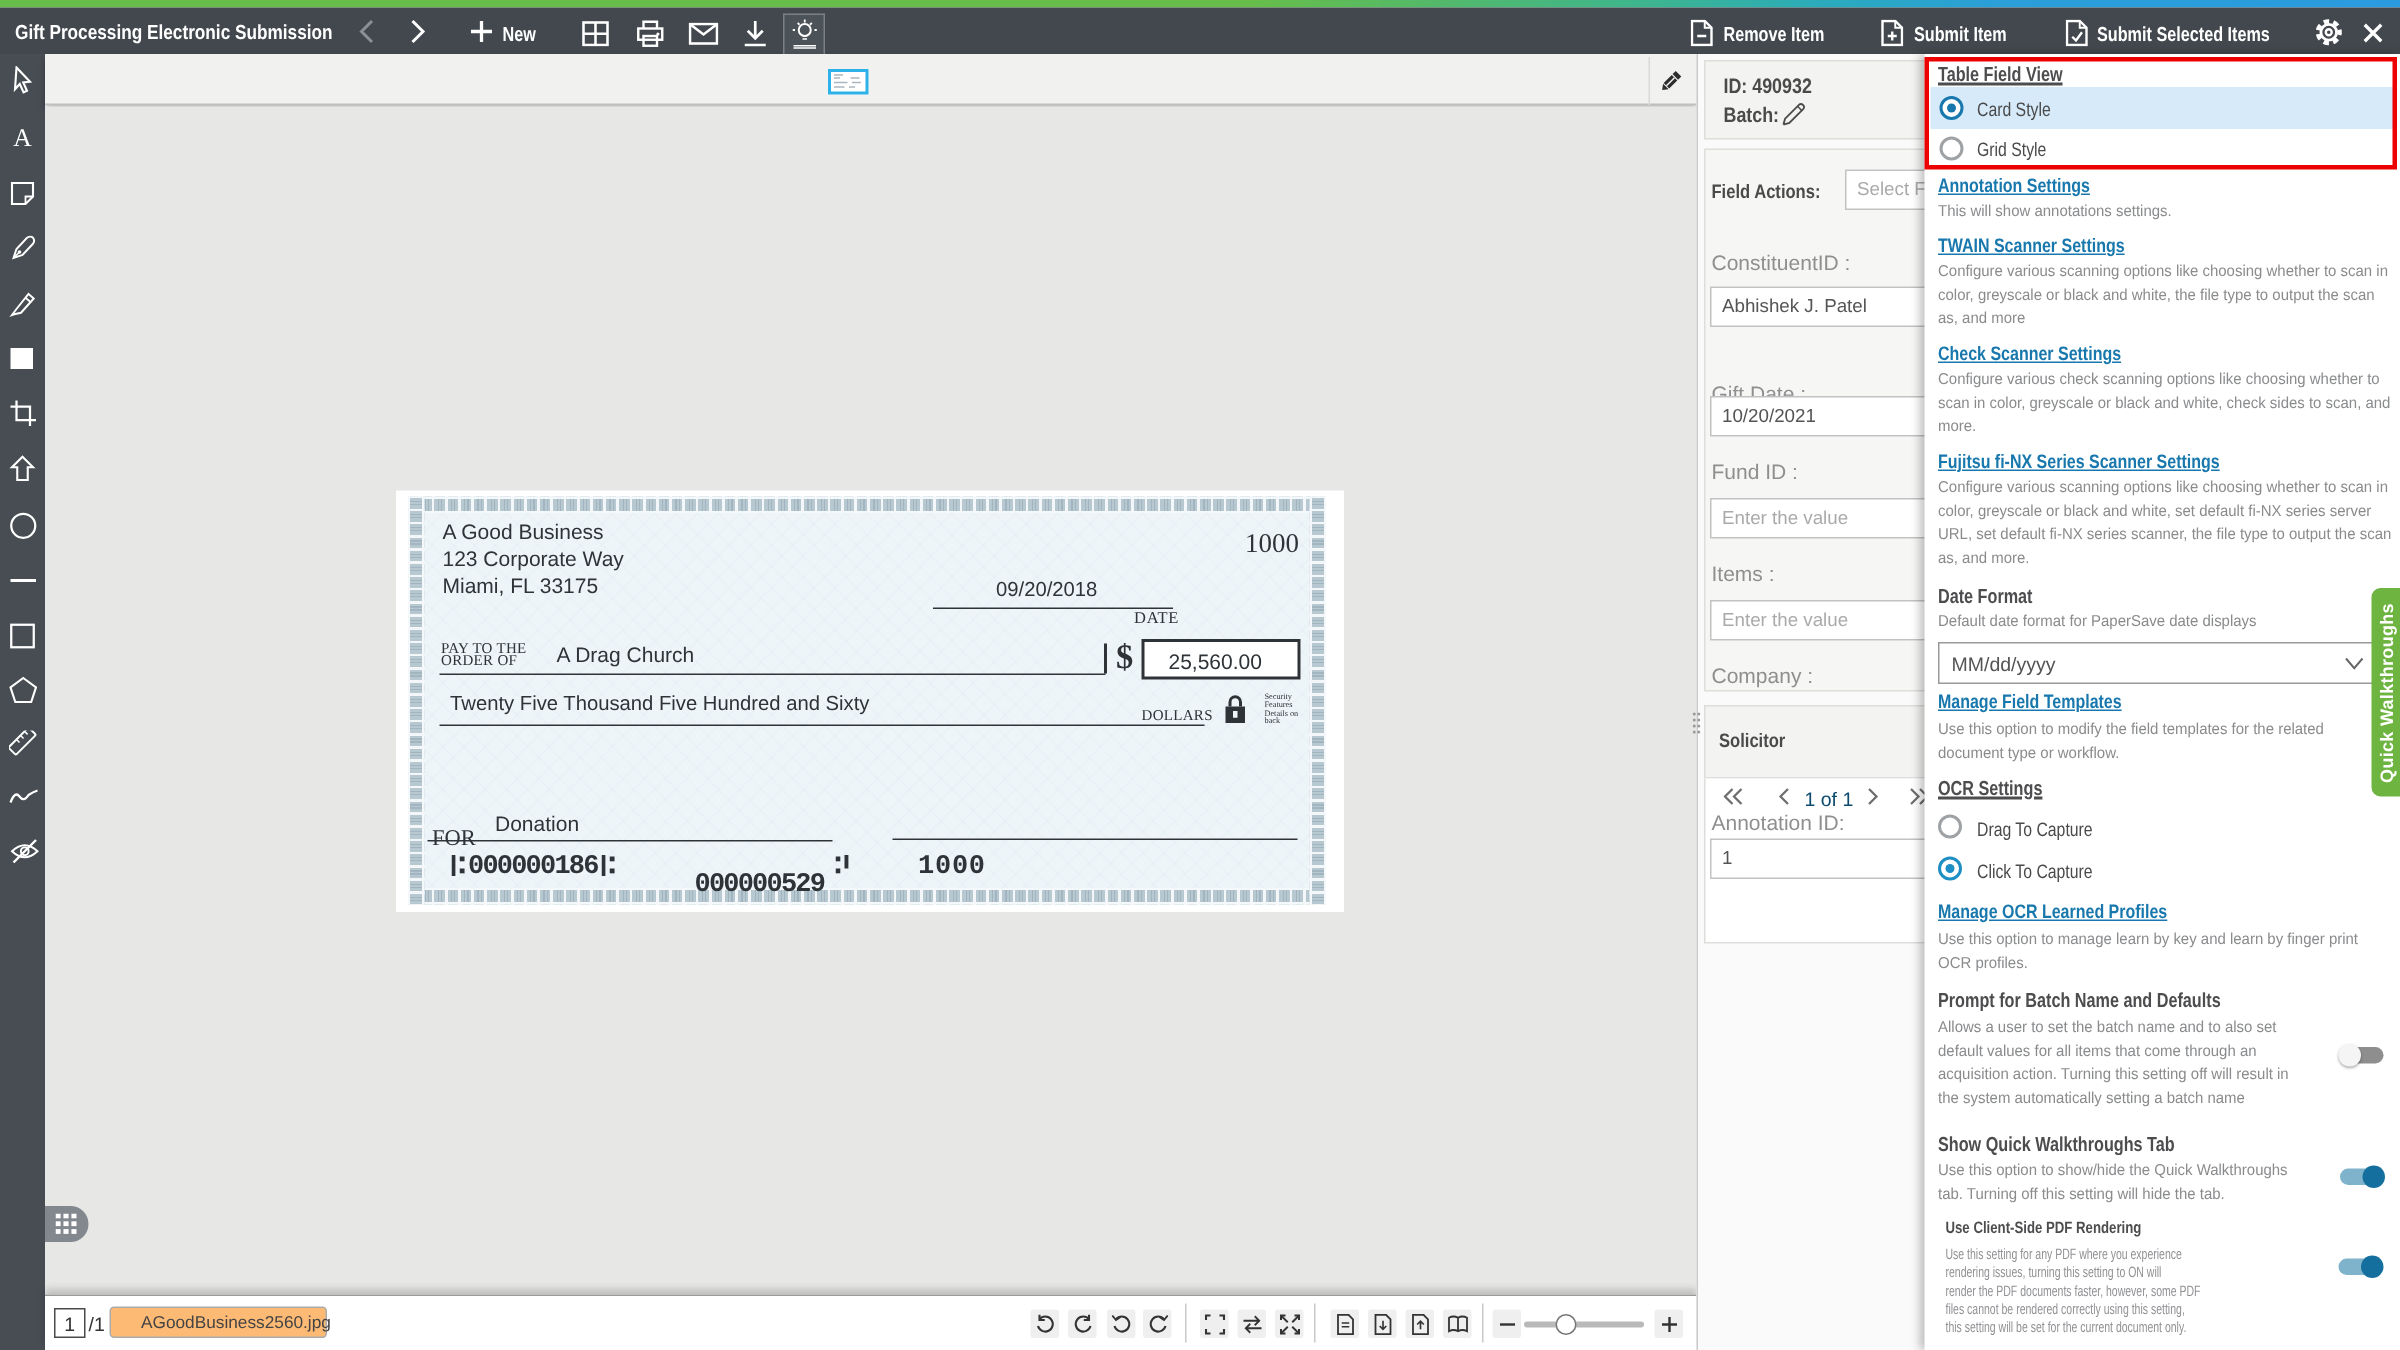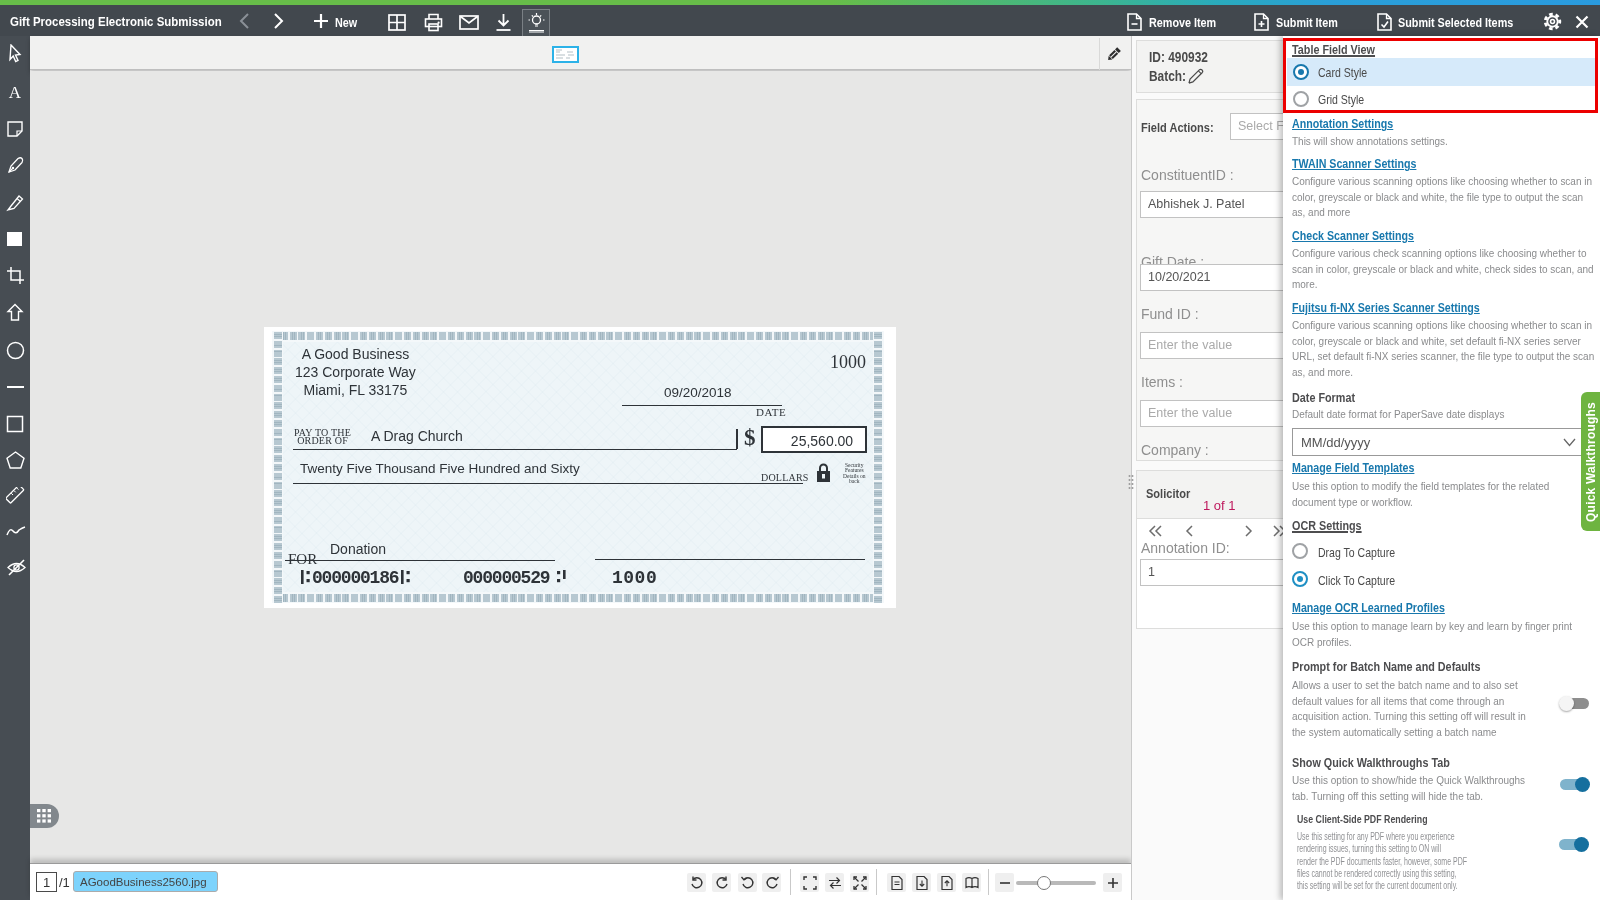--- a/index.html
+++ b/index.html
@@ -52,21 +52,21 @@
   .toggle { position:absolute; width:29px; height:11px; border-radius:6px; }
   .knob { position:absolute; width:15px; height:15px; border-radius:50%; top:-2px; }
 
   
   #qw { left:1581px; top:392px; width:19px; height:139px; background:#6eb440; border-radius:6px 0 0 6px; }
   #qw span { position:absolute; left:50%; top:50%; transform:translate(-50%,-50%) rotate(-90deg); white-space:nowrap; color:#fff; font-weight:bold; font-size:12px; letter-spacing:0.2px; }
 
   #redbox { left:1283px; top:38px; width:315px; height:75px; border:3px solid #ec0000; }
 
   
-  #check { left:264px; top:327px; width:632px; height:281px; background:#fff;text-align:center; }
+  #check { left:264px; top:327px; width:632px; height:281px; background:#fff; }
   #checkin { position:absolute; left:8px; top:4px; right:12px; bottom:5px; background:#eef5f8;
     background-image:repeating-linear-gradient(45deg, rgba(170,200,215,.06) 0 1.4px, rgba(0,0,0,0) 1.4px 10px), repeating-linear-gradient(-45deg, rgba(170,200,215,.06) 0 1.4px, rgba(0,0,0,0) 1.4px 10px); }
   .cb { position:absolute; }
   .cbh { height:11px;
      background-image:
        linear-gradient(180deg, #f4f8fa 0 1.5px, rgba(0,0,0,0) 1.5px 9.5px, #f4f8fa 9.5px 11px),
        repeating-linear-gradient(90deg, rgba(0,0,0,0) 0 2.3px, rgba(83,115,131,.22) 2.3px 3.1px, rgba(0,0,0,0) 3.1px 4.4px, rgba(83,115,131,.22) 4.4px 5.2px, rgba(0,0,0,0) 5.2px 8.8px),
        repeating-linear-gradient(90deg,#b7c8d1 0 7px,#f3f7f9 7px 8.8px); }
   .cbv { width:11px;
      background-image:
@@ -249,34 +249,34 @@
         <rect x="0" y="0" width="2.6" height="14" fill="#2e3338"></rect>
         <rect x="5.5" y="1" width="3.2" height="3.2" fill="#2e3338"></rect>
         <rect x="5.5" y="9" width="3.2" height="3.2" fill="#2e3338"></rect>
       </svg>
     <span class="abs" style="left:11px;top:0;letter-spacing:-1.2px">000000186</span>
     <svg class="abs" style="left:100px;top:2px" width="9" height="14" viewBox="0 0 9 14">
         <rect x="0" y="0" width="2.6" height="14" fill="#2e3338"></rect>
         <rect x="5.5" y="1" width="3.2" height="3.2" fill="#2e3338"></rect>
         <rect x="5.5" y="9" width="3.2" height="3.2" fill="#2e3338"></rect>
       </svg>
-    <span class="abs" style="left:162px;top:0;letter-spacing:-1.2px">000000529</span>
+    <span class="abs" style="left:162px;top:12px;letter-spacing:-1.2px">000000529</span>
     <svg class="abs" style="left:256px;top:2px" width="10" height="14" viewBox="0 0 10 14">
         <rect x="0" y="1" width="3.2" height="3.2" fill="#2e3338"></rect>
         <rect x="0" y="9" width="3.2" height="3.2" fill="#2e3338"></rect>
         <rect x="6" y="0" width="2.6" height="9" fill="#2e3338"></rect>
       </svg>
     <span class="abs" style="left:311px;top:0;letter-spacing:0.5px">1000</span>
   </div>
 </div>
 <div id="pill" class="abs"></div>
 <div id="bottom" class="abs"></div>
 <div class="abs" style="left:36px;top:872px;width:21px;height:20px;border:1px solid #4a4a4a;background:#fff;font-size:13px;color:#333;text-align:center;padding-top:2px">1</div>
 <span class="abs" style="left:59px;top:875px;font-size:13px;color:#333">/1</span>
-<div class="abs" style="left:73px;top:871px;width:145px;height:21px;border:1px solid #ababab;border-radius:3px;background:#7dd3fc;font-size:11.5px;color:#444;padding:4px 0 0 6px">AGoodBusiness2560.jpg</div>
+<div class="abs" style="left:73px;top:871px;width:145px;height:21px;border:1px solid #ababab;border-radius:3px;background:#fdba74;font-size:11.5px;color:#444;padding:4px 0 0 20px">AGoodBusiness2560.jpg</div>
 <div class="ibox" style="left:687px">
     <svg style="margin:2.5px" width="14" height="14" viewBox="0 0 14 14">
       <path d="M3 3.5 A5 5 0 1 1 2 8" stroke="#333" stroke-width="1.4" fill="none"></path>
       <path d="M3 0.5 V4 H6.5" stroke="#333" stroke-width="1.4" fill="none"></path>
     </svg>
   </div>
 <div class="ibox" style="left:712px">
     <svg style="margin:2.5px" width="14" height="14" viewBox="0 0 14 14">
       <path d="M11 3.5 A5 5 0 1 0 12 8" stroke="#333" stroke-width="1.4" fill="none"></path>
       <path d="M11 0.5 V4 H7.5" stroke="#333" stroke-width="1.4" fill="none"></path>
@@ -384,21 +384,21 @@
 <span class="flabel" style="left:1141px;top:442px">Company :</span>
 <div class="fbox" style="left:1136px;top:470px;width:160px;height:49px"></div>
 <span class="fbold" style="left:1146px;top:486px;font-size:13px">Solicitor</span>
 <div class="abs" style="left:1136px;top:519px;width:160px;height:110px;background:#fff;border:1px solid #dddddc;border-top:none"></div>
 <svg class="abs" style="left:1148px;top:524px" width="15" height="14" viewBox="0 0 15 14">
     <path d="M7 2 L2 7 L7 12 M13 2 L8 7 L13 12" stroke="#6d6d6d" stroke-width="1.5" fill="none"></path>
   </svg>
 <svg class="abs" style="left:1185px;top:524px" width="9" height="14" viewBox="0 0 9 14">
     <path d="M7 2 L2 7 L7 12" stroke="#6d6d6d" stroke-width="1.5" fill="none"></path>
   </svg>
-<span class="abs" style="left:1203px;top:498px;font-size:13px;color:#be185d">1 of 1</span>
+<span class="abs" style="left:1203px;top:525px;font-size:13px;color:#0c4a6e">1 of 1</span>
 <svg class="abs" style="left:1244px;top:524px" width="9" height="14" viewBox="0 0 9 14">
     <path d="M2 2 L7 7 L2 12" stroke="#6d6d6d" stroke-width="1.5" fill="none"></path>
   </svg>
 <svg class="abs" style="left:1272px;top:524px" width="15" height="14" viewBox="0 0 15 14">
     <path d="M2 2 L7 7 L2 12 M8 2 L13 7 L8 12" stroke="#6d6d6d" stroke-width="1.5" fill="none"></path>
   </svg>
 <span class="flabel" style="left:1141px;top:540px">Annotation ID:</span>
 <div class="finput" style="left:1140px;top:559px;width:156px;height:27px">1</div>
 <svg class="abs" style="left:1128px;top:474px" width="6" height="18" viewBox="0 0 6 18">
     <g fill="#9a9a9a">

